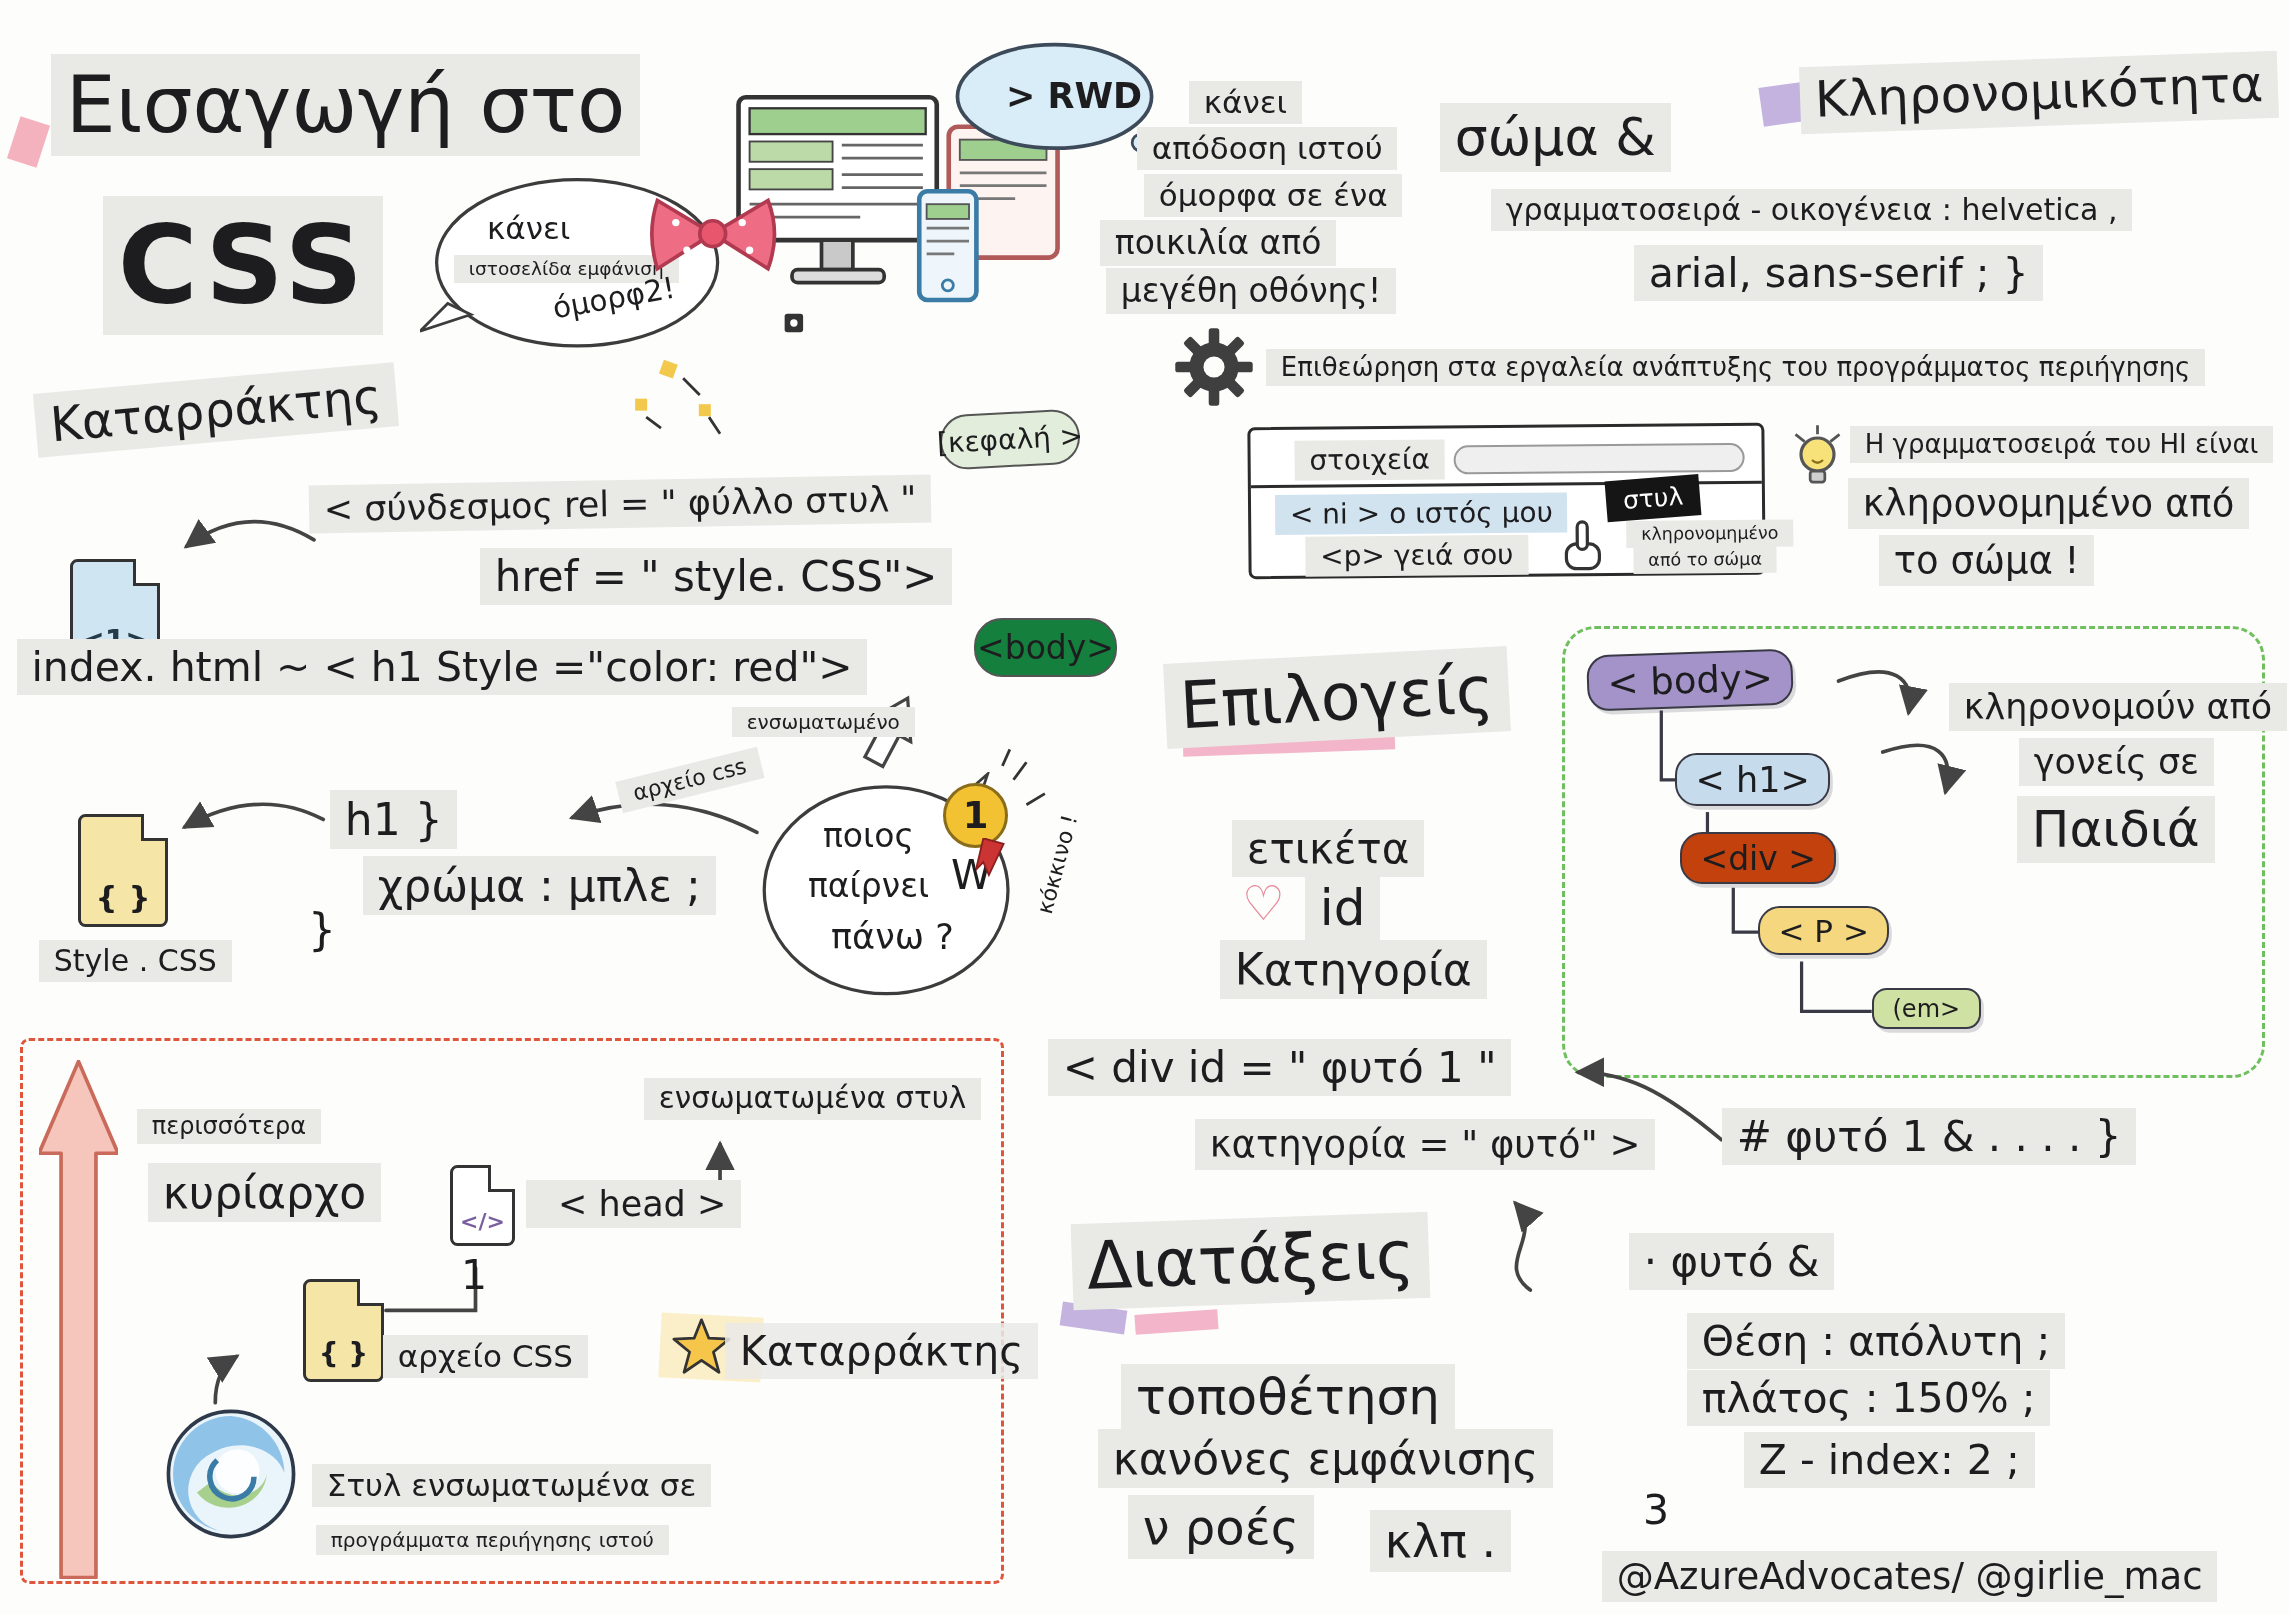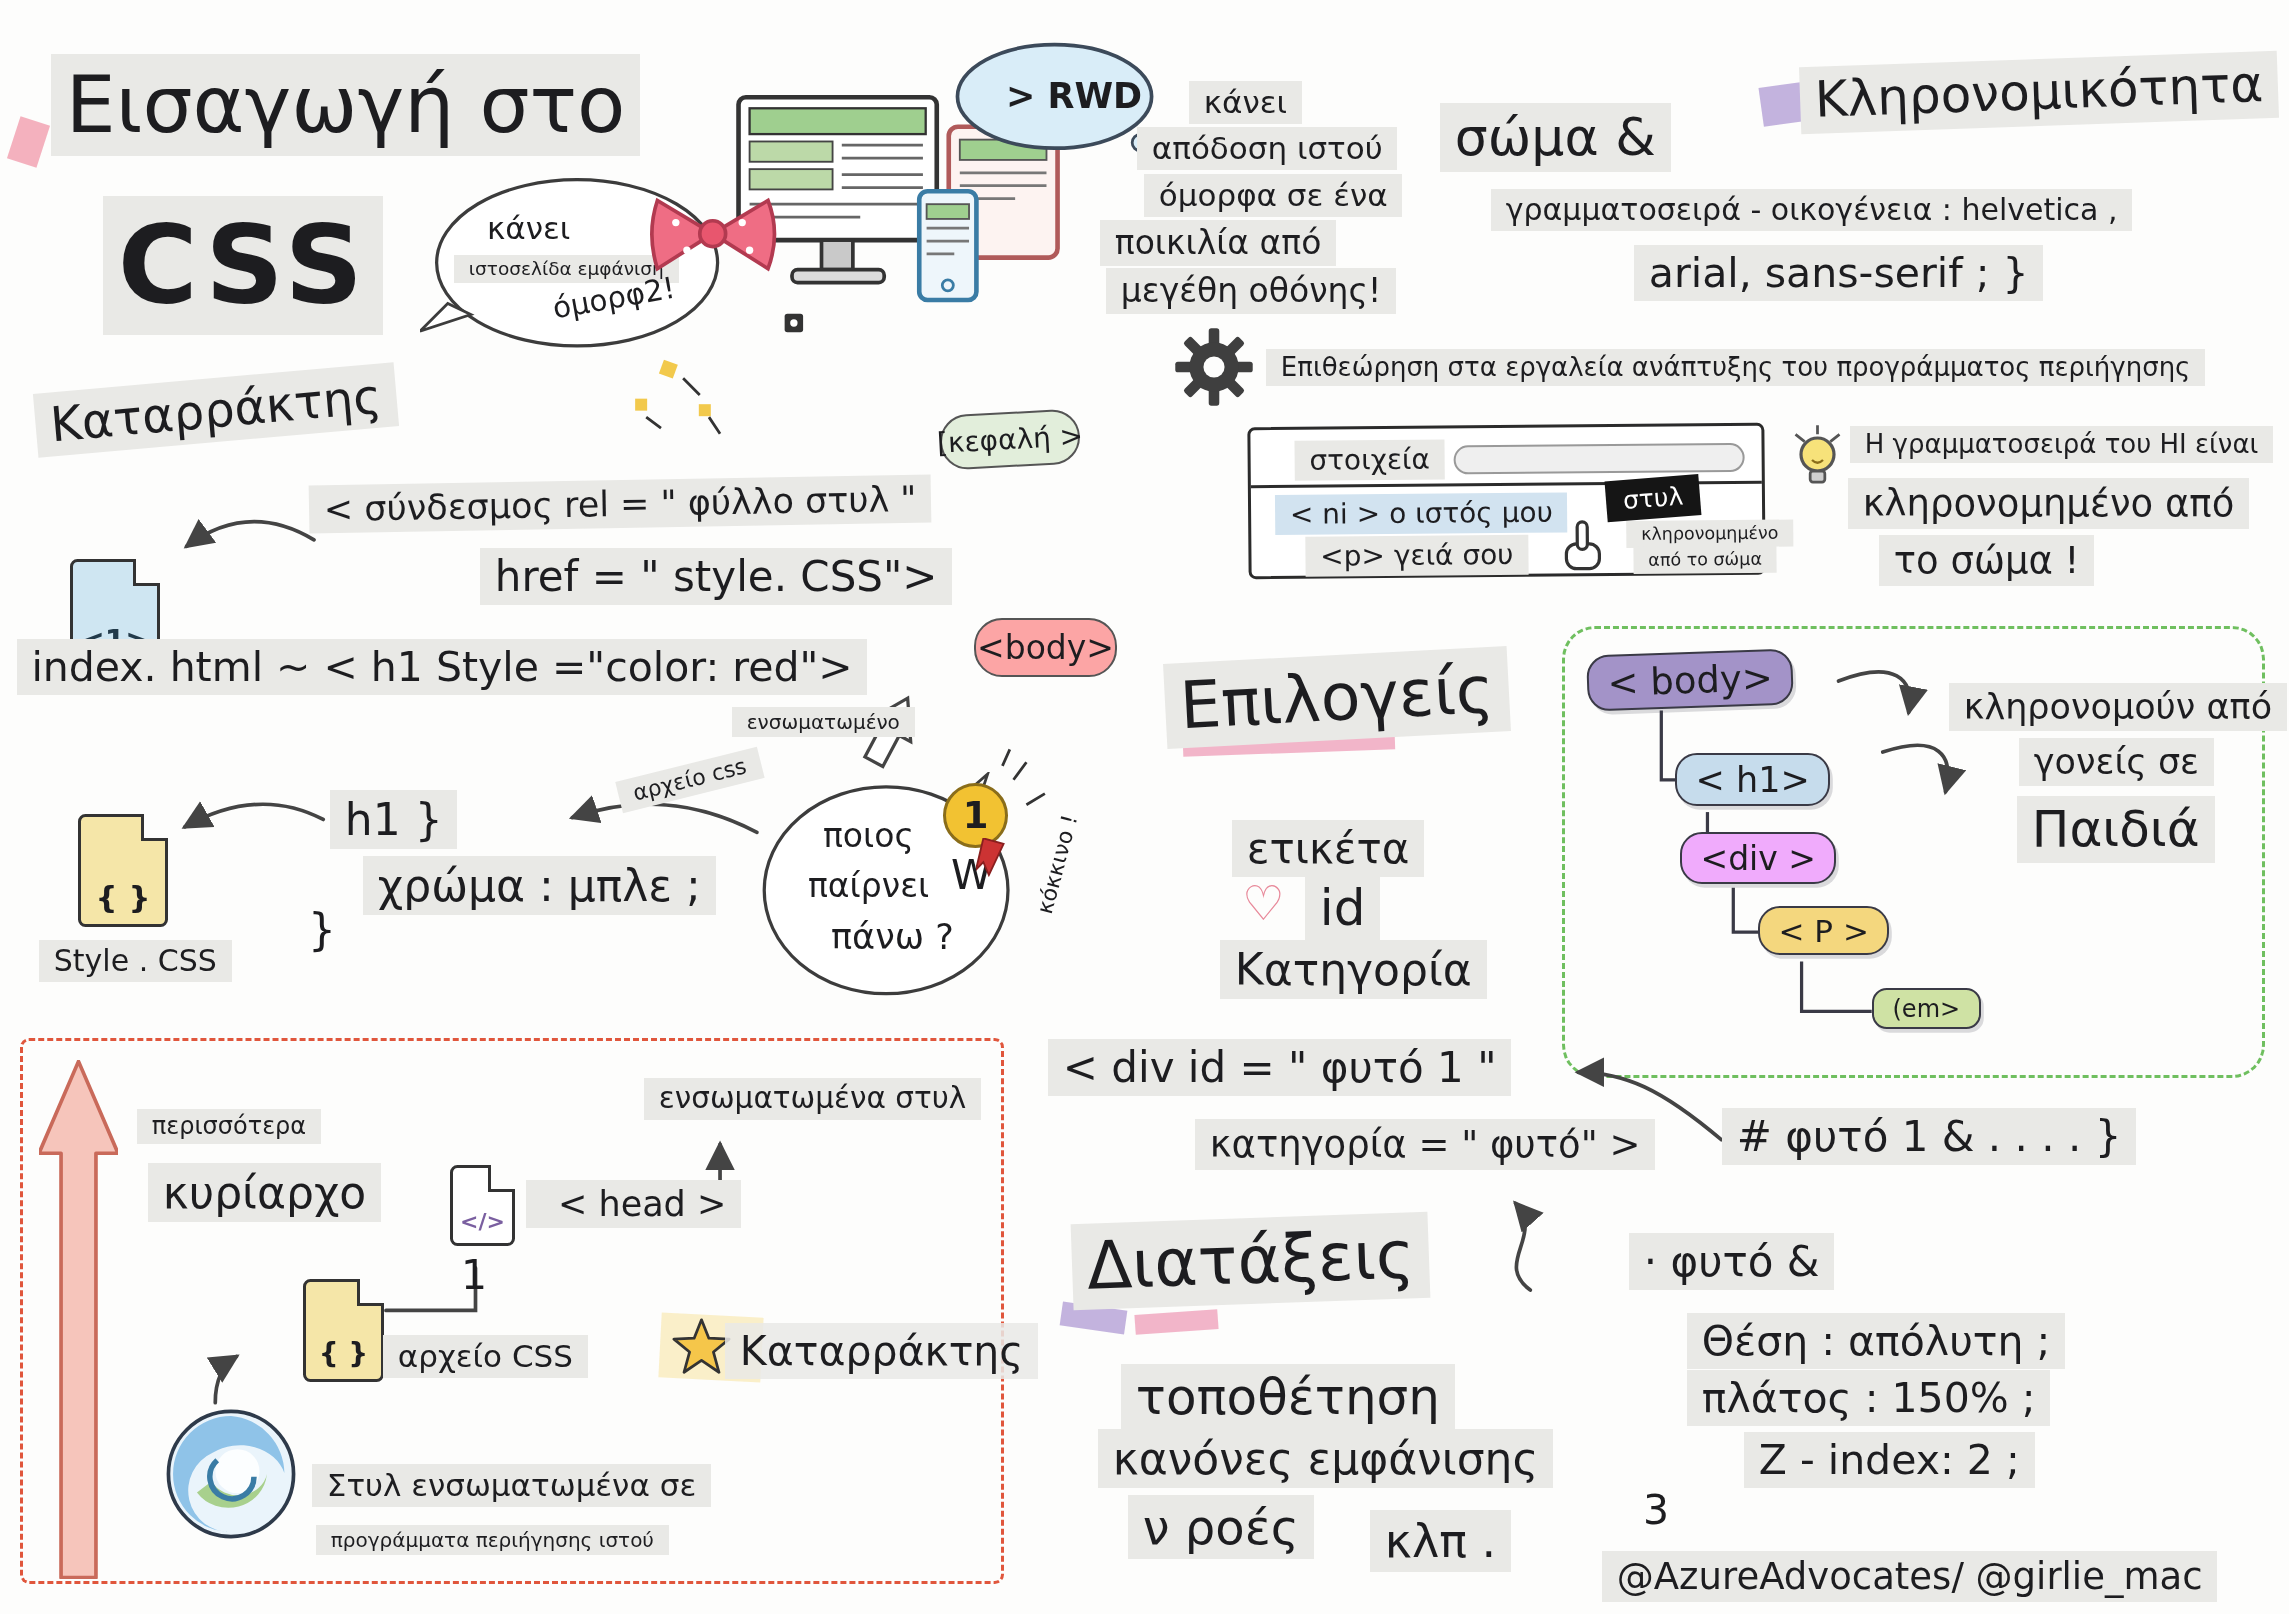--- a/index.html
+++ b/index.html
@@ -170,21 +170,21 @@
   </div>
   <svg class="abs" style="left:976px;top:838px;" width="46" height="42" viewBox="0 0 50 45">
     <polygon points="8,0 30,6 14,40 8,26 0,34" fill="#cc3333" stroke="#8a1f1f" stroke-width="2"></polygon>
   </svg>
   <div class="abs plain" style="left:1032px;top:910px;font-size:22px;transform:rotate(-75deg);transform-origin:left top;">κόκκινο !</div>
 
   <div class="bubble" style="left:940px;top:412px;width:140px;height:55px;background:#e2eedb;transform:rotate(-3deg);">
     <span style="font-size:28px;">[κεφαλή &gt;</span>
   </div>
 
-  <div class="bubble" style="left:974px;top:618px;width:143px;height:59px;background:#fca5a5;">
+  <div class="bubble" style="left:974px;top:618px;width:143px;height:59px;background:#15803d;">
     <span style="font-size:33px;">&lt;body&gt;</span>
   </div>
 
   <svg class="abs" style="left:39px;top:1060px;" width="79" height="519" viewBox="0 0 86 562">
     <polygon points="43,0 86,100 62,100 62,562 24,562 24,100 0,100" fill="#f6c5bb" stroke="#c96a5a" stroke-width="4" stroke-linejoin="round"></polygon>
   </svg>
 
   <div class="file file-white" style="left:450px;top:1165px;width:65px;height:81px;">
     <span class="lbl" style="font-size:22px;color:#7a5fa0;">&lt;/&gt;</span>
   </div>
@@ -262,21 +262,21 @@
   <div class="abs hl" style="left:1949px;top:683px;font-size:35px;">κληρονομούν από</div>
   <div class="abs hl" style="left:2019px;top:738px;font-size:35px;">γονείς σε</div>
   <div class="abs hl" style="left:2017px;top:796px;font-size:50px;">Παιδιά</div>
 
   <div class="node" style="left:1587px;top:652px;background:#a393c8;font-size:37px;transform:rotate(-2deg);">
     <span>&lt; body&gt;</span>
   </div>
   <div class="node" style="left:1675px;top:753px;background:#c6dcec;font-size:35px;">
     <span>&lt; h1&gt;</span>
   </div>
-  <div class="node" style="left:1680px;top:832px;background:#f0abfc;font-size:33px;">
+  <div class="node" style="left:1680px;top:832px;background:#c2410c;font-size:33px;">
     <span>&lt;div &gt;</span>
   </div>
   <div class="node" style="left:1758px;top:906px;background:#f4d77e;font-size:31px;">
     <span>&lt; P &gt;</span>
   </div>
   <div class="node" style="left:1872px;top:988px;background:#cfe2a4;font-size:24px;border-radius:14.8px;">
     <span>(em&gt;</span>
   </div>
 
   <div class="abs hl" style="left:137px;top:1109px;font-size:24px;">περισσότερα</div>

